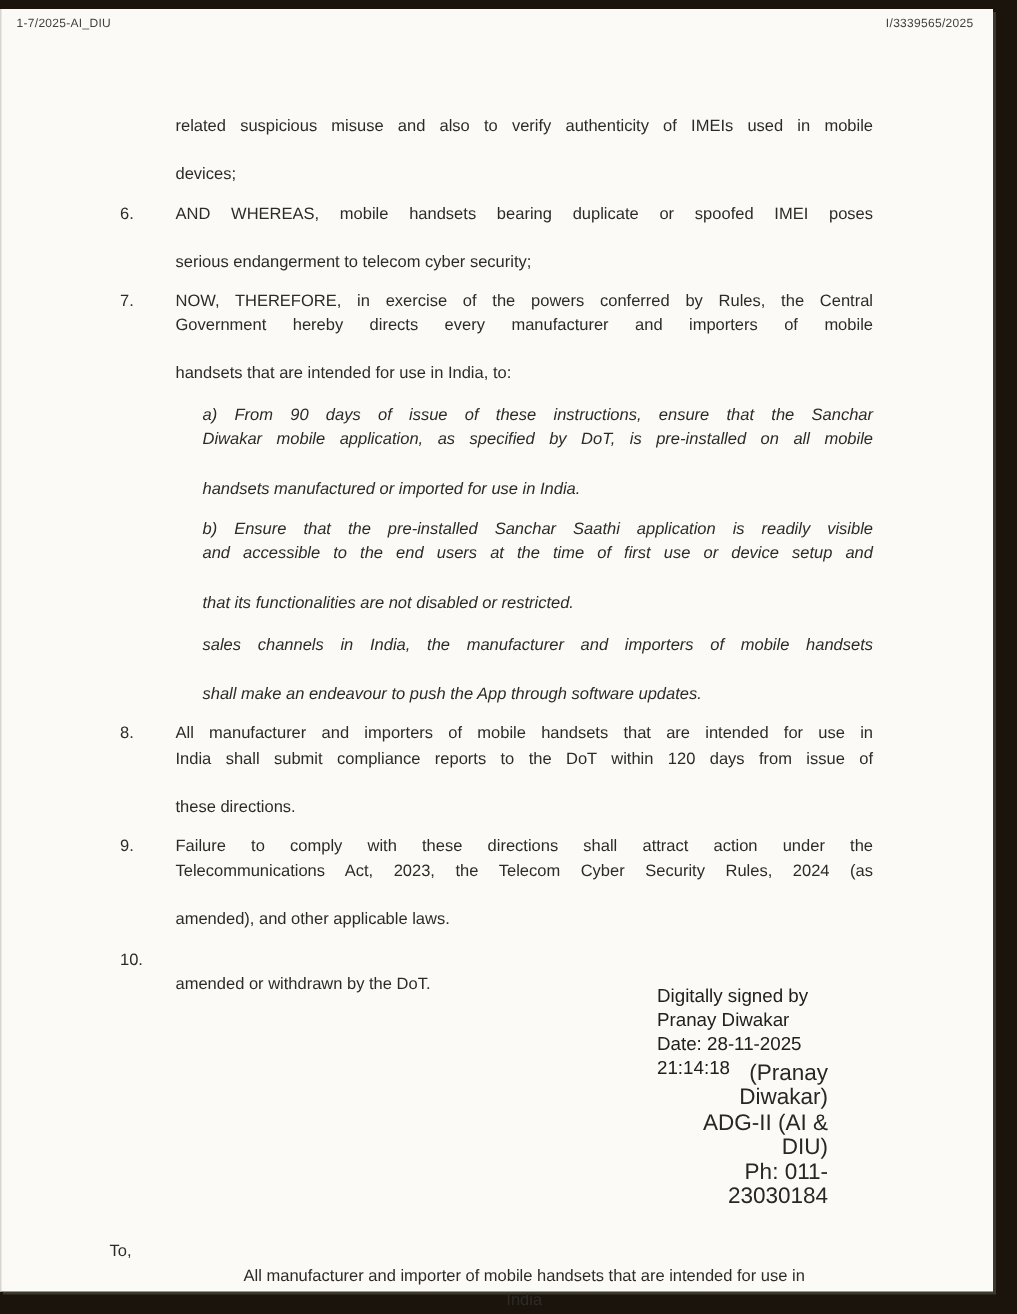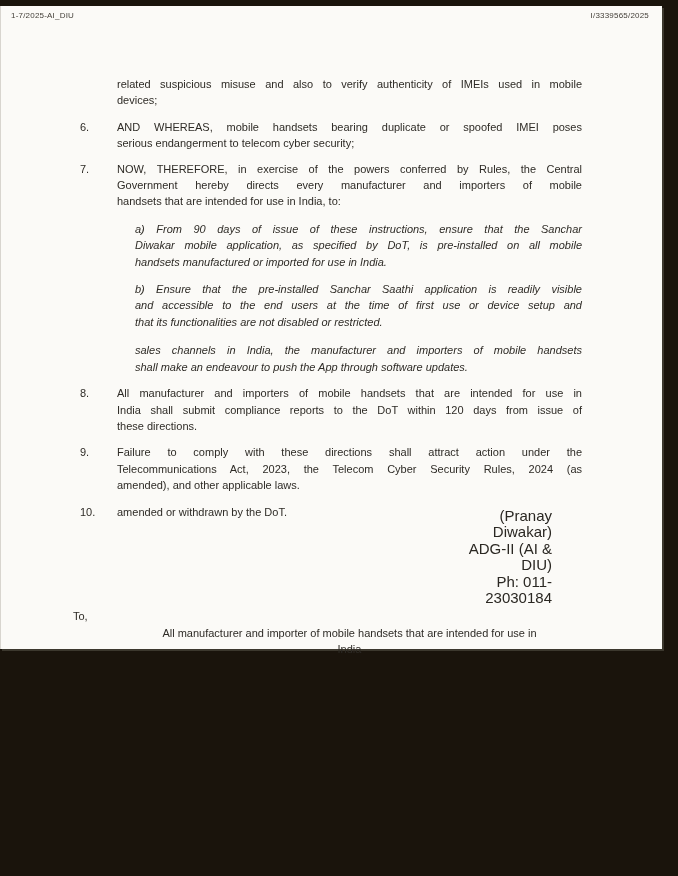--- a/index.html
+++ b/index.html
@@ -7,55 +7,55 @@
     width:678px; height:876px;
     background:#17110a;
     font-family:"Liberation Sans", sans-serif;
   }
   .frame {
     position:relative; width:678px; height:876px;
     background:#1a140c; overflow:hidden;
   }
   .page {
     position:absolute; left:0; top:6px;
-    width:662px; height:643px;
+    width:662px; height:855px;
     background:#fbfaf7;
     border-left:1px solid #d8d5cf;
     box-sizing:border-box;
     box-shadow:2px 2px 0 rgba(90,85,75,0.55);
   }
   .hdr {
     position:absolute; top:5px;
     font-size:8px; color:#45413a; letter-spacing:0.2px;
   }
   .hdr-left { left:10px; }
   .hdr-right { right:13px; }
   .content {
     position:absolute; left:0; right:0; top:70px;
     padding:0 80px 0 116px;
     font-size:11px; line-height:16.4px; color:#2e2b26;
   }
   .line { text-align:justify; text-align-last:justify; }
-  .line.last { text-align:justify; text-align-last:left; }
+  .line.last { text-align:justify; text-align-last:left;margin-top:16px; }
   .para { margin:0; }
   .sub { margin-left:18px;font-style:italic; }
   .clause { display:flex; }
   .clause .num { flex:0 0 37px; margin-left:-37px; }
   .clause .cbody { flex:1; min-width:0; }
   .mb9  { margin-bottom:9px; }
   .mb10 { margin-bottom:10px; }
   .mb11 { margin-bottom:11px; }
   .mb12 { margin-bottom:12px; }
   .sig { margin-left:321px; margin-top:-8px; }
   .sig-stamp { font-size:12.5px; line-height:16px; color:#22201a; }
   .sig-signer {
     width:114px; margin-top:-12px; text-align:right;
     font-size:15px; line-height:16.4px; color:#2a2722;
   }
-  .to { margin-top:2px; }
+  .to { margin-top:20px; }
   .to-label { margin-left:-44px; }
   .to-text div { text-align:center; }
 </style>
 </head>
 <body>
 
 <div class="frame">
   <div class="page">
 
     <div class="hdr hdr-left">1-7/2025-AI_DIU</div>
@@ -121,20 +121,26 @@
       </div>
 
       <div class="clause">
         <span class="num">10.</span>
         <div class="cbody">
           <div class="line last">amended or withdrawn by the DoT.</div>
         </div>
       </div>
 
       <div class="sig">
+        <div class="sig-stamp">
+          <div>Digitally signed by</div>
+          <div>Pranay Diwakar</div>
+          <div>Date: 28-11-2025</div>
+          <div>21:14:18</div>
+        </div>
         <div class="sig-signer">
           <div>(Pranay Diwakar)</div>
           <div>ADG-II (AI &amp; DIU)</div>
           <div>Ph: 011-23030184</div>
         </div>
       </div>
 
       <div class="to">
         <div class="to-label">To,</div>
         <div class="to-text">

